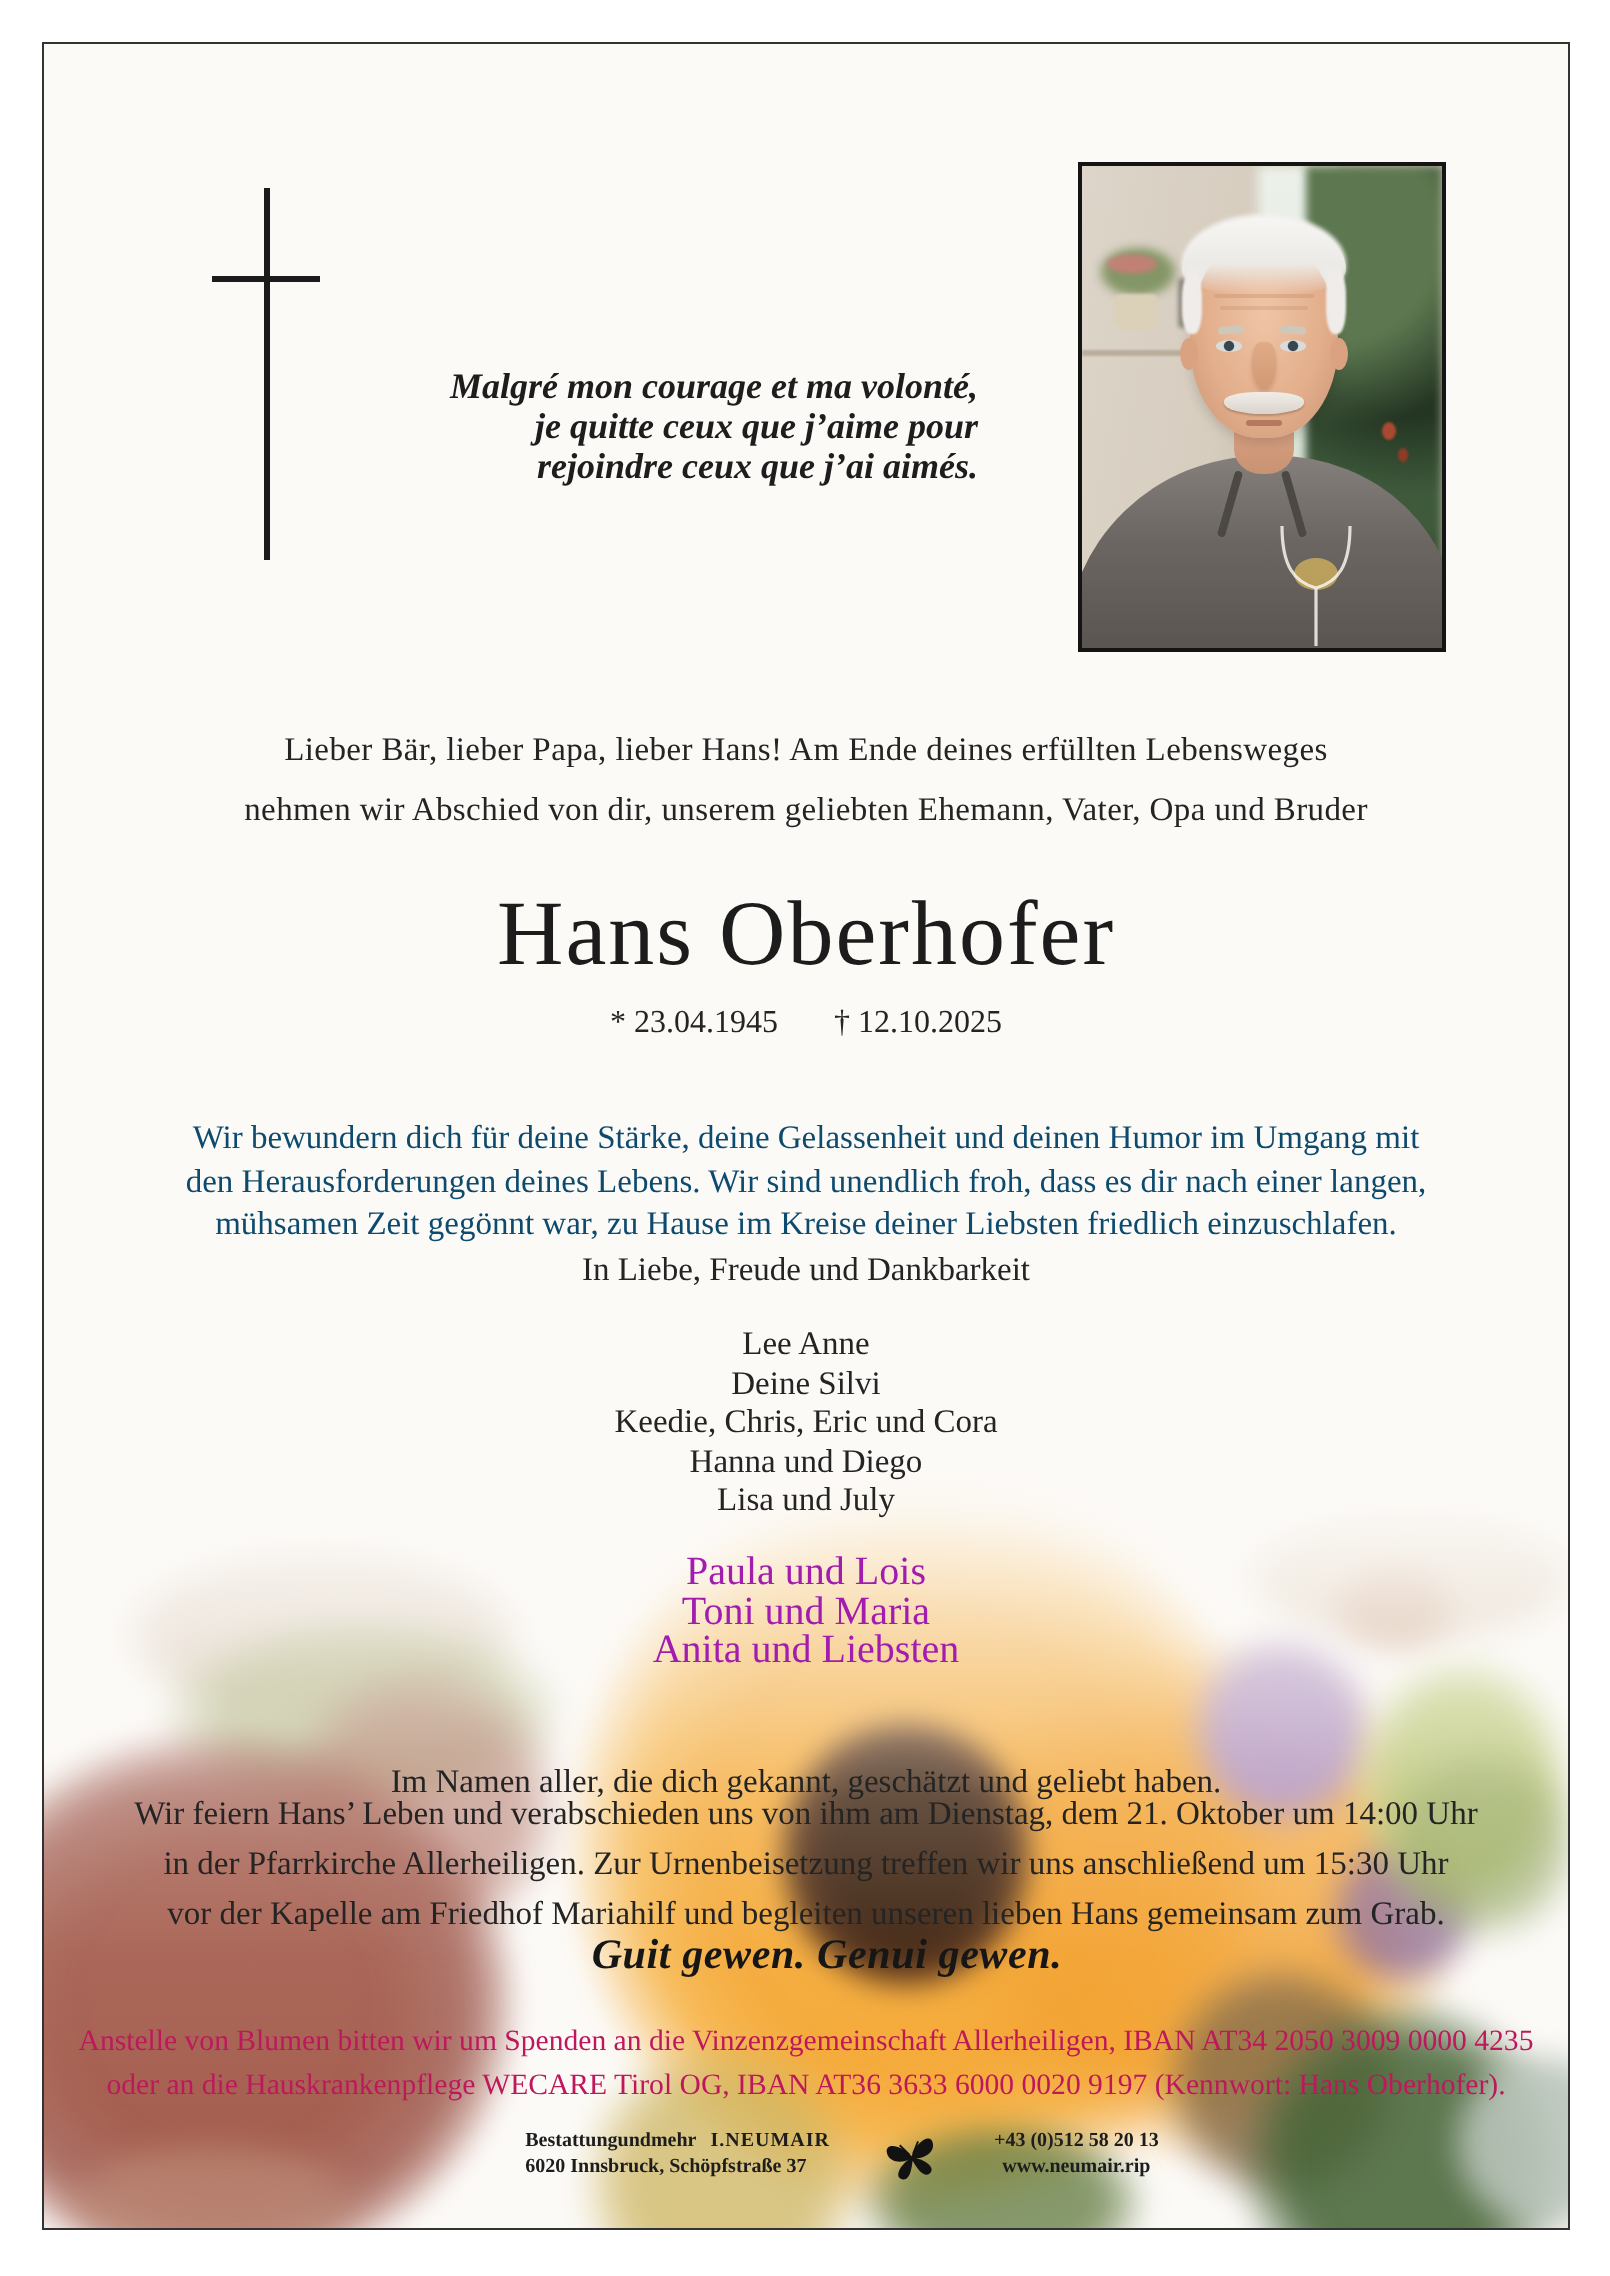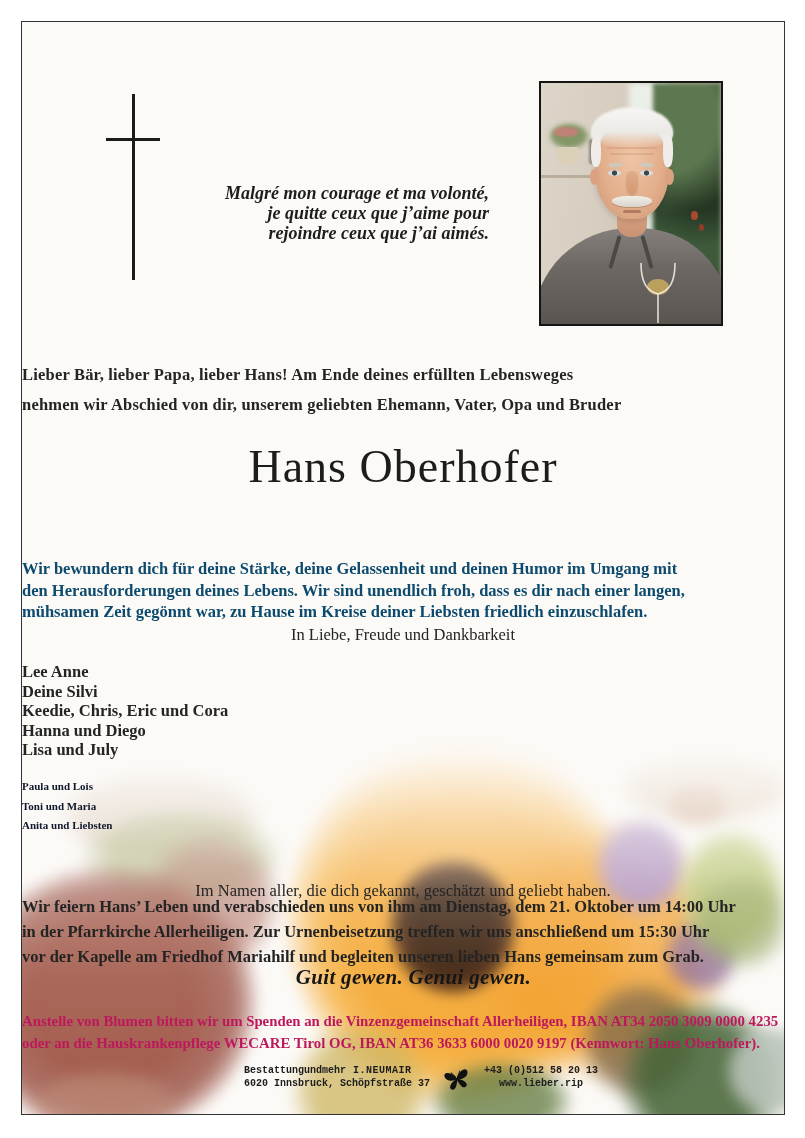--- a/index.html
+++ b/index.html
@@ -80,37 +80,37 @@
     box-shadow:0 2px 2px rgba(160,100,70,.35); }
   .ph-mustache { left:71px; top:113px; width:40px; height:11px;
     background:linear-gradient(#f0ede8,#d9d4cc); border-radius:45% 45% 55% 55%;
     box-shadow:0 1px 1px rgba(120,90,70,.4); }
   .ph-mouth { left:82px; top:127px; width:18px; height:3px; background:#a76e55; border-radius:2px; opacity:.8; }
   .ph-ear-l { left:49px; top:86px; width:9px; height:16px; background:#dba282; border-radius:50%; }
   .ph-ear-r { left:124px; top:86px; width:9px; height:16px; background:#dba282; border-radius:50%; }
   .ph-glass { left:92px; top:180px; width:50px; height:61px; }
 
   
-  .tline { width:100%; white-space:nowrap;font-weight:bold; }
+  .tline { width:100%; text-align:center; white-space:nowrap; }
   .intro { position:absolute; top:338px; width:100%; font-size:16.5px; line-height:30px; color:#242424; letter-spacing:.2px; }
   .name  { position:absolute; top:418px; width:100%; text-align:center; font-size:46px; color:#1c1c1c; letter-spacing:1px; }
   .dates { position:absolute; top:481px; width:100%; display:flex; justify-content:center; gap:28px; font-size:16px; color:#242424; }
   .tribute { position:absolute; top:536px; width:100%; font-size:16.5px; line-height:21.5px; color:#0c4a6e; }
   .closing { position:absolute; top:603px; width:100%; text-align:center; font-size:16.5px; color:#242424; }
   .family-g1 { position:absolute; top:640px; width:100%; font-size:16.5px; line-height:19.5px; color:#242424; }
-  .family-g2 { position:absolute; top:755px; width:100%; font-size:11px; line-height:19.5px; color:#0f172a; }
+  .family-g2 { position:absolute; top:755px; width:100%; font-size:20px; line-height:19.5px; color:#a21caf; }
   .in-name { position:absolute; top:831px; width:100%; text-align:center; font-size:16.5px; color:#242424;margin-top:28px; }
   .ceremony { position:absolute; top:872px; width:100%; font-size:16.5px; line-height:25px; color:#242424; }
   .farewell { position:absolute; top:943px; width:100%; text-align:center;
     font-size:21px; font-weight:bold; font-style:italic; color:#161616; letter-spacing:.3px;padding-left:21px; }
   .donation { position:absolute; top:988px; width:100%; font-size:14.8px; line-height:22px; color:#be185d; }
 
   
   .footer { position:absolute; top:1042px; width:100%; display:flex; justify-content:center;
-    align-items:flex-start; gap:12px; font-family:Liberation Mono, monospace;
+    align-items:flex-start; gap:26px; font-family:Liberation Serif, serif;
     font-size:10px; font-weight:600; color:#1d1d1d;padding-left:36px; }
   .footer .fl { text-align:left; line-height:13px; }
   .footer .fr { text-align:center; line-height:13px; }
   .footer .brand { margin-left:7px; letter-spacing:.5px; }
   .butterfly { width:30px; height:30px; margin-top:0; transform:rotate(-12deg); }
 
   
   .bouquet { position:absolute; left:0; top:700px; width:764px; height:394px; overflow:hidden; z-index:1; }
   .bouquet .blob { position:absolute; border-radius:50%; filter:blur(7px); }
   .b-beige-left   { left:39px;  top:49px;  width:200px; height:90px;  background:radial-gradient(ellipse, rgba(214,196,178,.8) 0 55%, transparent 78%); }
@@ -217,20 +217,24 @@
           </svg>
         </div>
       </div>
 
       <div class="intro">
         <div class="tline">Lieber Bär, lieber Papa, lieber Hans! Am Ende deines erfüllten Lebensweges</div>
         <div class="tline">nehmen wir Abschied von dir, unserem geliebten Ehemann, Vater, Opa und Bruder</div>
       </div>
 
       <div class="name">Hans Oberhofer</div>
+      <div class="dates">
+        <span>* 23.04.1945</span>
+        <span>† 12.10.2025</span>
+      </div>
 
       <div class="tribute">
         <div class="tline">Wir bewundern dich für deine Stärke, deine Gelassenheit und deinen Humor im Umgang mit</div>
         <div class="tline">den Herausforderungen deines Lebens. Wir sind unendlich froh, dass es dir nach einer langen,</div>
         <div class="tline">mühsamen Zeit gegönnt war, zu Hause im Kreise deiner Liebsten friedlich einzuschlafen.</div>
       </div>
 
       <div class="closing">In Liebe, Freude und Dankbarkeit</div>
 
       <div class="family-g1">
@@ -269,18 +273,18 @@
           <div>6020 Innsbruck, Schöpfstraße 37</div>
         </div>
         <div class="butterfly">
           <svg width="30" height="30" viewBox="0 0 32 32">
             <path fill="#121212" d="M16 15 C11 7 3 5 3.5 11 C4 16 10 17.5 14 16.5 C9 18.5 4.5 24 8.5 26 C12.5 28 15 20.5 16 17.5 C17 20.5 19.5 28 23.5 26 C27.5 24 23 18.5 18 16.5 C22 17.5 28 16 28.5 11 C29 5 21 7 16 15 Z"></path>
             <path stroke="#121212" stroke-width="1" fill="none" d="M15 14 L11 8 M17 14 L21 8"></path>
           </svg>
         </div>
         <div class="fr">
           <div>+43 (0)512 58 20 13</div>
-          <div>www.lieber.rip</div>
+          <div>www.neumair.rip</div>
         </div>
       </div>
     </div>
   </div>
 </div>
 
 </body></html>

